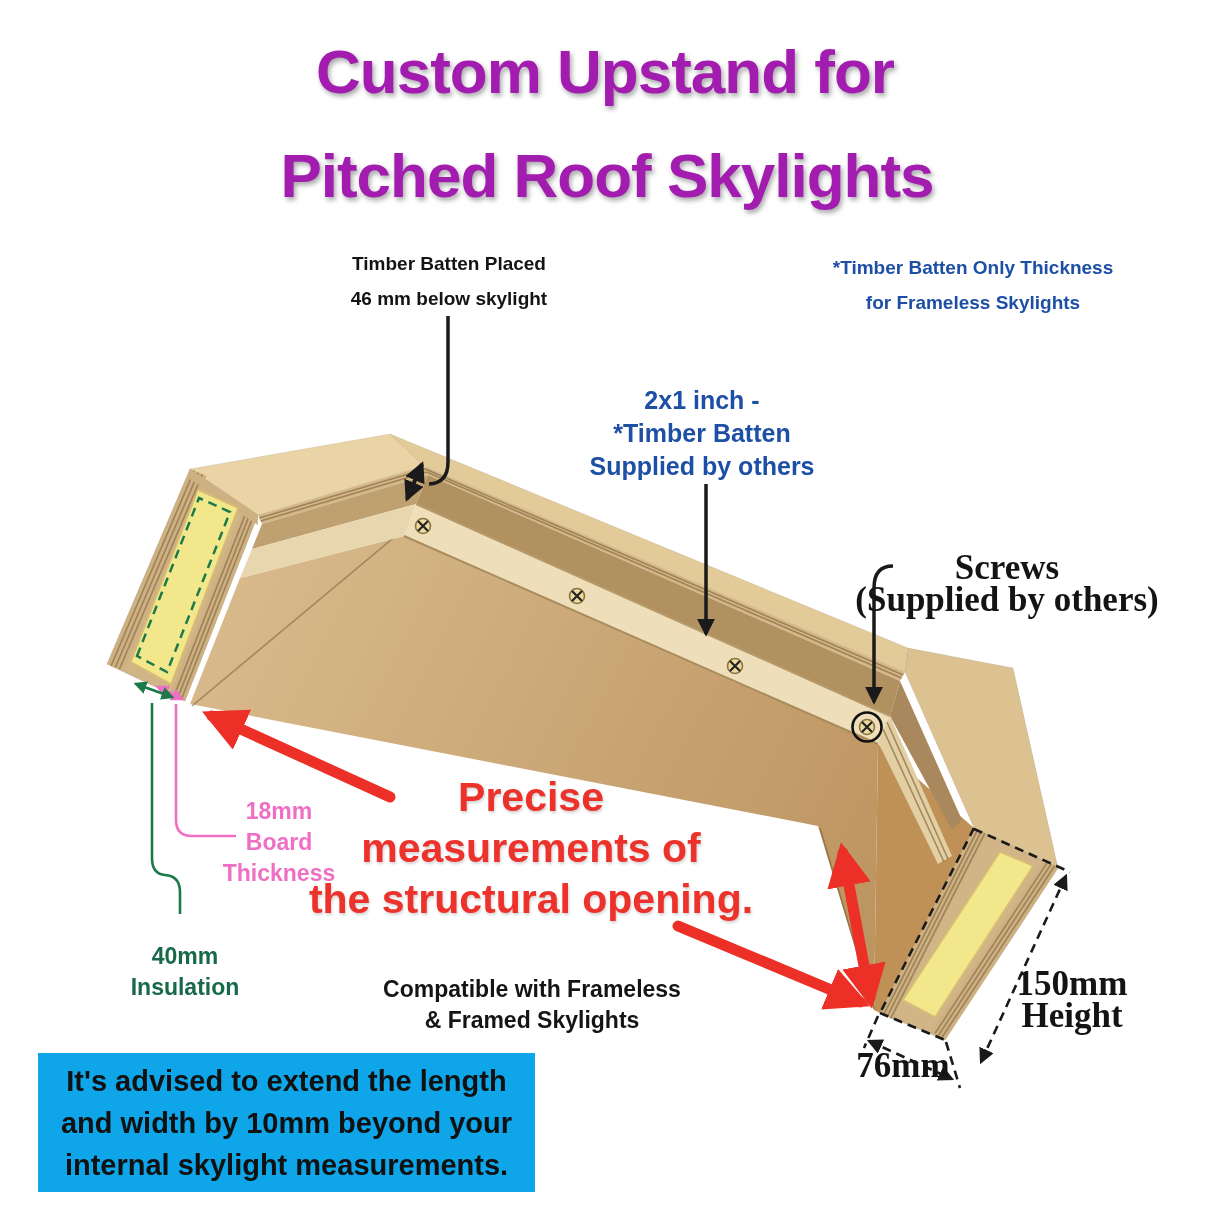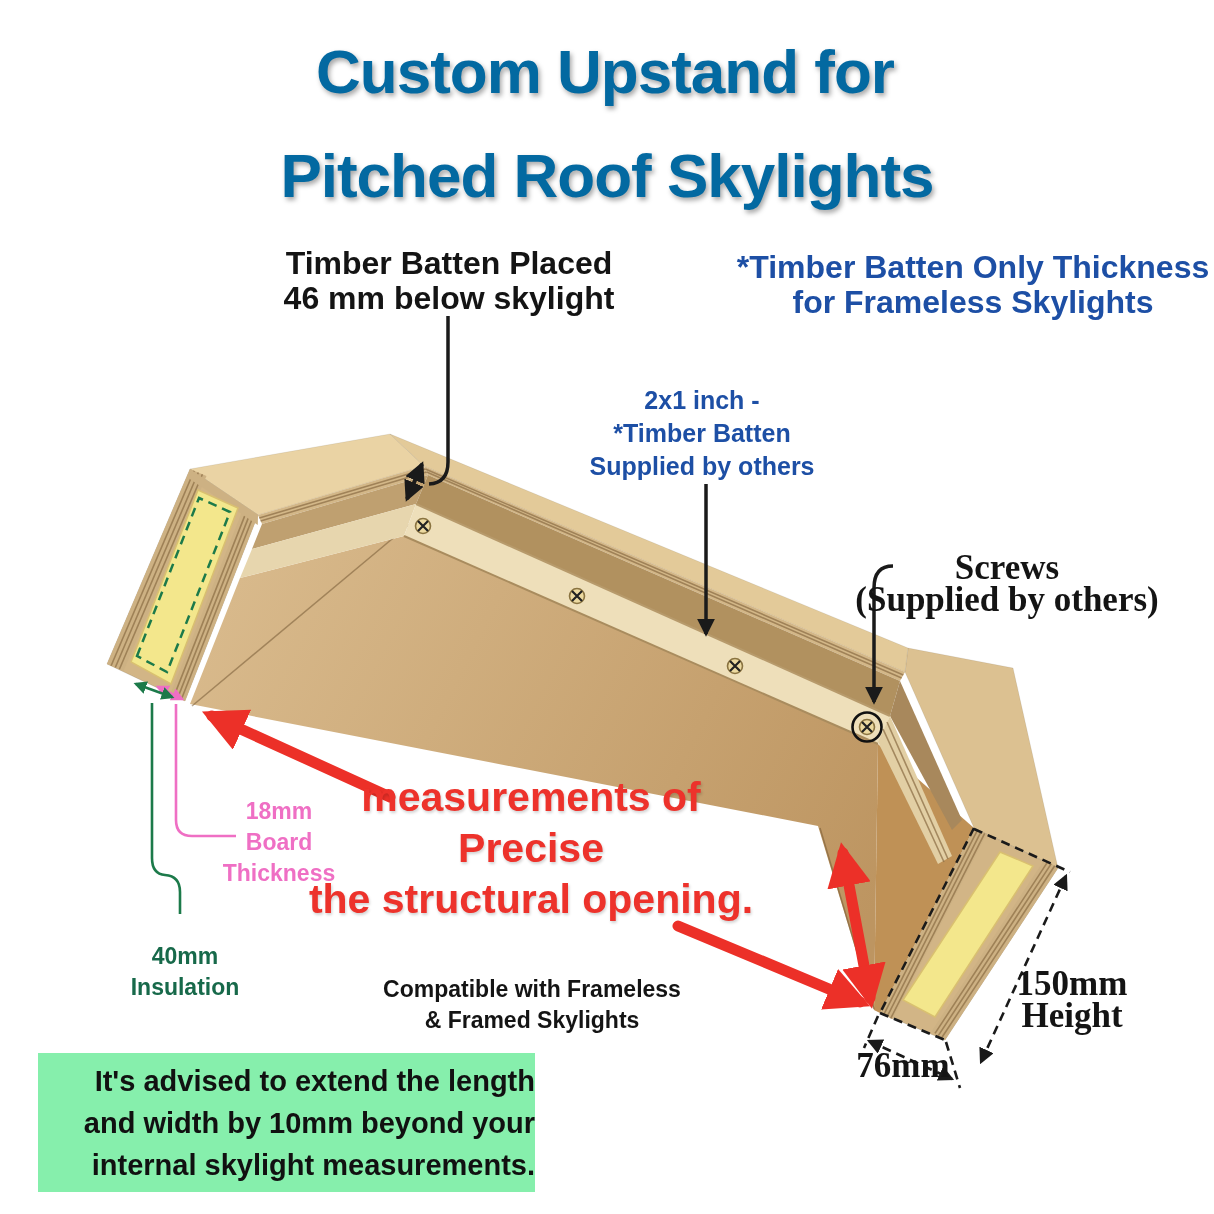--- a/index.html
+++ b/index.html
@@ -1,23 +1,23 @@
 <!DOCTYPE html>
 <html><head>
 <meta charset="utf-8">
 <style>
   html,body{margin:0;padding:0;background:#ffffff;}
   body{width:1214px;height:1214px;position:relative;overflow:hidden;
        font-family:"Liberation Sans", sans-serif;}
   .abs{position:absolute;}
   .ctr{transform:translateX(-50%);text-align:center;white-space:nowrap;}
-  .title-line{font-size:62px;font-weight:700;color:#0369a1;letter-spacing:-1px;
+  .title-line{font-size:62px;font-weight:700;color:#a21caf;letter-spacing:-1px;
               text-shadow:2px 3px 5px rgba(0,0,0,0.35);}
   .ann{font-weight:700;color:#141414;}
-  .ann-27{font-size:32px;line-height:35px;}
+  .ann-27{font-size:19px;line-height:35px;}
   .ann-25{font-size:25px;line-height:33px;}
   .ann-23{font-size:23px;line-height:31px;}
   .ann-26{font-size:35px;line-height:32px;font-family:Liberation Serif, serif;}
   .red-head{font-size:41px;line-height:51px;font-weight:700;
             text-shadow:1px 2px 3px rgba(0,0,0,0.18);}
   .footer-box{left:38px;top:1053px;width:497px;height:139px;
               display:flex;flex-direction:column;justify-content:center;}
   .footer-box div{font-size:29px;line-height:42px;font-weight:700;color:#111;text-align:center;}
   svg{position:absolute;left:0;top:0;}
   .ply{stroke:#8f7148;stroke-width:1.6;opacity:.75;}
@@ -198,34 +198,34 @@
   <div>Board</div>
   <div>Thickness</div>
 </div>
 
 <div class="abs ctr ann ann-23" style="left: 185px; top: 920px; color: rgb(23, 105, 74); margin-top: 21px;">
   <div>40mm</div>
   <div>Insulation</div>
 </div>
 
 <div class="abs ctr red-head" style="left: 531px; top: 772px; color: rgb(237, 50, 43);">
+  <div>Precise</div>
   <div>measurements of</div>
-  <div>Precise</div>
   <div>the structural opening.</div>
 </div>
 
 <div class="abs ctr ann ann-23" style="left:532px;top:928px;margin-top:46px;">
   <div>Compatible with Frameless</div>
   <div>&amp; Framed Skylights</div>
 </div>
 
 <div class="abs ctr ann ann-26" style="left:1072px;top:968px;">
   <div>150mm</div>
   <div>Height</div>
 </div>
 
 <div class="abs ctr ann ann-26" style="left:903px;top:1050px;">76mm</div>
 
-<div class="abs footer-box" style="background: #86efac; align-items: flex-end;">
+<div class="abs footer-box" style="background: #0ea5e9;">
   <div>It's advised to extend the length</div>
   <div>and width by 10mm beyond your</div>
   <div>internal skylight measurements.</div>
 </div>
 
 </body></html>

